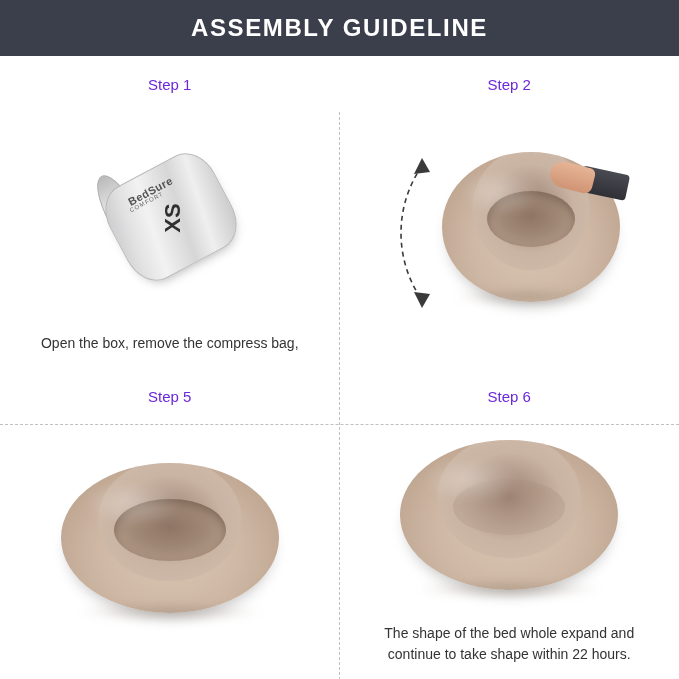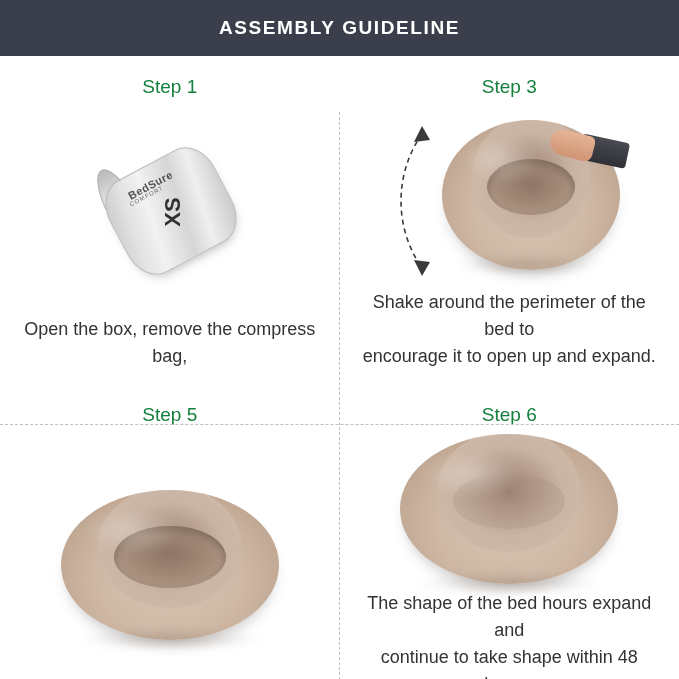--- a/index.html
+++ b/index.html
@@ -20,21 +20,21 @@
   .header {
     height: 56px;
     background: #3a3f4b;
     display: flex;
     align-items: center;
     justify-content: center;
     flex: 0 0 56px;
   }
   .header-title {
     color: #ffffff;
-    font-size: 19px;
+    font-size: 24px;
     letter-spacing: 1.6px;
     font-weight: bold;
   }
   
   .grid {
     flex: 1 1 auto;
     display: grid;
     grid-template-columns: 1fr 1fr;
     grid-template-rows: 1fr 1fr;
     position: relative;
@@ -55,36 +55,36 @@
     z-index: 5;
   }
   .hline {
     position: absolute;
     left: 0; top: 368px;
     width: 679px; height: 0;
     border-top: 1px dashed #bfbfbf;
     z-index: 5;
   }
   .step-title {
-    font-size: 19px;
-    color: #15803d;
+    font-size: 15px;
+    color: #6d28d9;
     margin-bottom: 4px;
     text-align: center;
   }
   .art {
     flex: 1 1 auto;
     width: 100%;
     display: flex;
     align-items: center;
     justify-content: center;
     position: relative;
     min-height: 0;
   }
   .caption {
-    font-size: 18px;
+    font-size: 14px;
     line-height: 1.5;
     color: #333333;
     text-align: center;
     max-width: 300px;
     padding-bottom: 4px;
   }
   .caption .line { display: block; }
 
   
   .bed-wrap { position: relative; }
@@ -284,45 +284,41 @@
           <div class="pack-sub">COMFORT</div>
           <div class="pack-size">XS</div>
         </div>
       </div>
       <div class="caption">
         <span class="line">Open the box, remove the compress bag,</span>
       </div>
     </div>
 
     <div class="cell">
-      <div class="step-title">Step 3</div>
+      <div class="step-title">Step 2</div>
       <div class="art">
         <div class="bed-wrap" style="width:250px;height:175px;">
 
           <svg class="arrow-svg" width="70" height="170" viewBox="0 0 70 170">
             <path d="M30 18 C 2 58, 2 112, 30 152" fill="none" stroke="#3a3a3a" stroke-width="1.6" stroke-dasharray="5 4"></path>
             <polygon points="30,10 22,26 38,24" fill="#3a3a3a"></polygon>
             <polygon points="30,160 22,144 38,146" fill="#3a3a3a"></polygon>
           </svg>
 
           <div class="bed" style="width:178px;height:150px;position:absolute;left:58px;top:12px;">
             <div class="bed-hole" style="width:88px;height:56px;top:26%;"></div>
             <div class="bed-sheen"></div>
           </div>
           <div class="bed-shadow" style="width:150px;height:16px;left:143px;bottom:10px;"></div>
 
           <div class="hand">
             <div class="hand-arm"></div>
             <div class="hand-skin"></div>
           </div>
         </div>
-      </div>
-      <div class="caption">
-        <span class="line">Shake around the perimeter of the bed to</span>
-        <span class="line">encourage it to open up and expand.</span>
       </div>
     </div>
 
     <div class="cell">
       <div class="step-title">Step 5</div>
       <div class="art">
         <div class="bed-wrap" style="width:230px;height:160px;">
           <div class="bed" style="width:218px;height:150px;position:absolute;left:6px;top:4px;">
             <div class="bed-hole" style="width:112px;height:62px;top:24%;"></div>
             <div class="bed-sheen"></div>
@@ -344,19 +340,19 @@
             <div class="dog-muzzle"></div>
           </div>
           <div class="bed" style="width:218px;height:150px;position:absolute;left:6px;top:4px;">
             <div class="bed-hole" style="width:112px;height:56px;top:26%;background:radial-gradient(ellipse at 50% 60%, rgba(142,117,101,0) 0%, rgba(160,136,118,0.25) 60%, rgba(176,152,134,0.55) 100%);box-shadow:none;"></div>
             <div class="bed-sheen"></div>
           </div>
           <div class="bed-shadow" style="width:190px;height:18px;left:50%;bottom:-2px;"></div>
         </div>
       </div>
       <div class="caption">
-        <span class="line">The shape of the bed hours expand and</span>
-        <span class="line">continue to take shape within 48 hours.</span>
+        <span class="line">The shape of the bed whole expand and</span>
+        <span class="line">continue to take shape within 22 hours.</span>
       </div>
     </div>
 
   </div>
 </div>
 
 </body></html>

